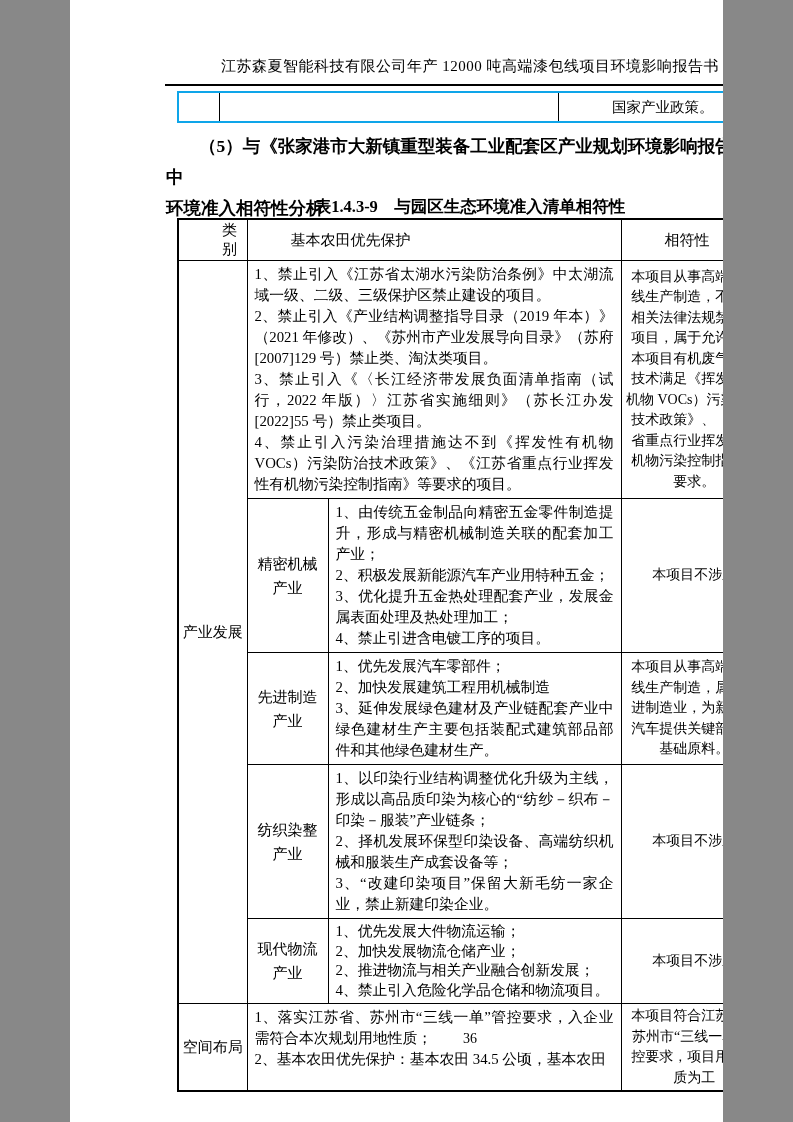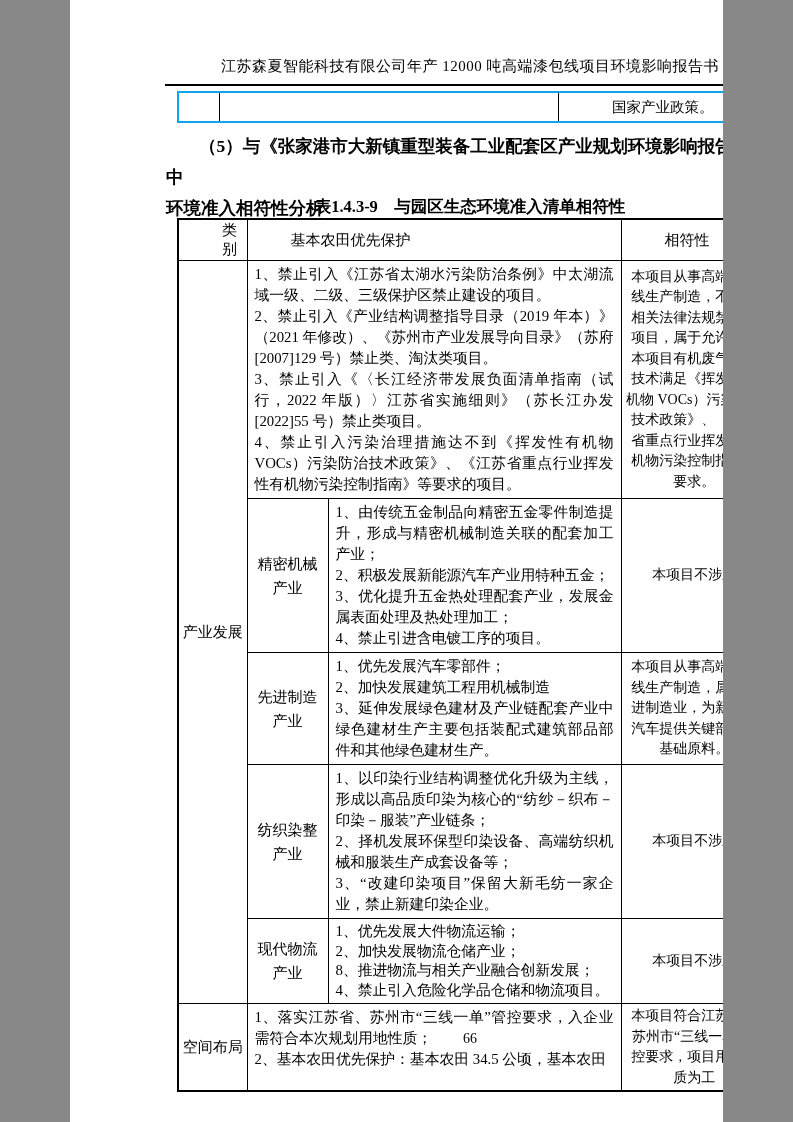--- a/index.html
+++ b/index.html
@@ -159,32 +159,32 @@
         <div class="item">3、“改建印染项目”保留大新毛纺一家企业，禁止新建印染企业。</div>
       </td>
       <td class="conf-cell">本项目不涉及</td>
     </tr>
 
     <tr class="row-e">
       <td class="sub-cell">现代物流产业</td>
       <td class="list-cell">
         <div class="item">1、优先发展大件物流运输；</div>
         <div class="item">2、加快发展物流仓储产业；</div>
-        <div class="item">8、推进物流与相关产业融合创新发展；</div>
+        <div class="item">2、推进物流与相关产业融合创新发展；</div>
         <div class="item">4、禁止引入危险化学品仓储和物流项目。</div>
       </td>
       <td class="conf-cell">本项目不涉及</td>
     </tr>
 
     <tr class="row-f">
       <td class="cat-cell">空间布局</td>
       <td class="list-cell" colspan="2">
         <div class="item">1、落实江苏省、苏州市“三线一单”管控要求，入企业需符合本次规划用地性质；</div>
         <div class="item">2、基本农田优先保护：基本农田 34.5 公顷，基本农田</div>
       </td>
       <td class="conf-cell">本项目符合江苏省、苏州市“三线一单”管控要求，项目用地性质为工</td>
     </tr>
   </tbody>
     </table>
 
-  <div class="page-number">66</div>
+  <div class="page-number">36</div>
 
 </div>
 
 </body></html>

